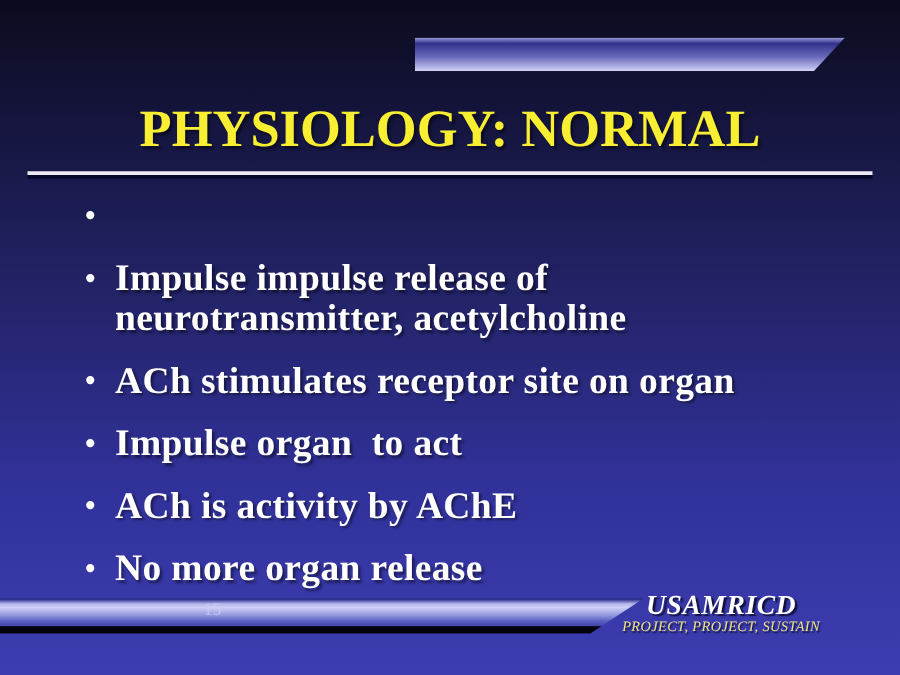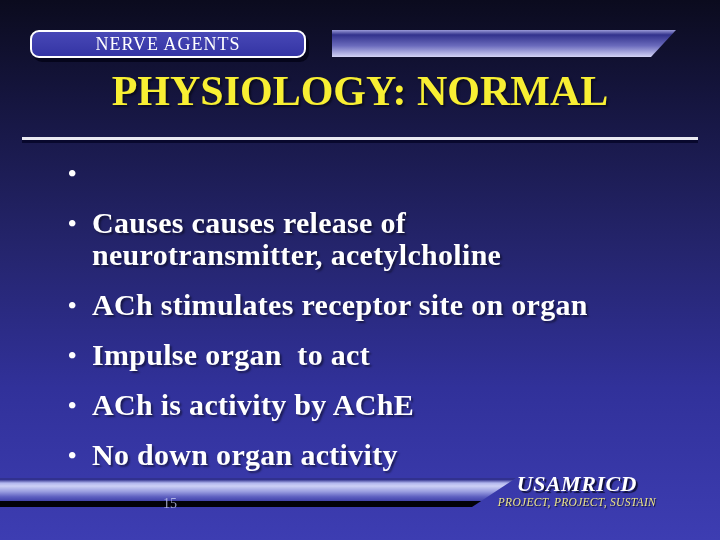--- a/index.html
+++ b/index.html
@@ -19,21 +19,21 @@
     color:#ffffff;font-size:18px;letter-spacing:1px;
     text-align:center;line-height:24px;
   }
   
   .accent-bar{
     position:absolute;left:332px;top:30px;width:344px;height:27px;
     clip-path:polygon(0 0,100% 0,calc(100% - 25px) 100%,0 100%);
     background:linear-gradient(180deg,#9a9ad8 0%,#32328c 18%,#6a6abc 58%,#d3d3f6 100%);
   }
   .title{
-    position:absolute;left:0;top:67px;width:720px;
+    position:absolute;left:0;top:80px;width:720px;
     text-align:center;
     color:#f8ef33;font-size:42px;font-weight:bold;
     text-shadow:2px 2px 2px rgba(0,0,0,0.45);
     white-space:nowrap;
   }
   .divider{
     position:absolute;left:22px;top:137px;width:676px;height:3px;
     background:#eaeaf2;
     box-shadow:0 3px 0 rgba(6,6,40,0.85);
   }
@@ -62,21 +62,21 @@
     clip-path:polygon(0 0,100% 0,calc(100% - 44px) 100%,0 100%);
   }
   .footer-bar .grad{
     height:23px;
     background:linear-gradient(180deg,#31318e 0%,#31318e 7%,#b2b6ee 22%,#cdd0f5 35%,#979bdf 60%,#5d5fc0 82%,#4143aa 100%);
   }
   .footer-bar .shadow{
     height:6px;background:#020208;
   }
   .page-number{
-    position:absolute;left:148px;top:496px;width:44px;
+    position:absolute;left:148px;top:481px;width:44px;
     text-align:center;font-size:14px;color:#ccd0f4;opacity:0.75;
   }
   .footer-text{
     position:absolute;right:64px;top:472px;text-align:center;
   }
   .org{
     color:#ffffff;font-size:22px;font-weight:bold;font-style:italic;
     letter-spacing:0.5px;line-height:24px;
     text-shadow:2px 2px 1px rgba(0,0,15,0.7);
   }
@@ -84,52 +84,51 @@
     color:#ece489;font-size:11.5px;font-style:italic;
     letter-spacing:0.3px;line-height:13px;
     text-shadow:1px 1px 1px rgba(0,0,15,0.7);
   }
 </style>
 </head>
 <body>
 
 <div class="slide">
 
-  <div class="badge">NERVE AGENTS</div>
 
   <div class="accent-bar"></div>
 
   <div class="title">PHYSIOLOGY: NORMAL</div>
 
   <div class="divider"></div>
 
   <div class="bullet-list">
     <div class="bullet">
       <span class="dot">•</span>
     </div>
     <div class="bullet">
       <span class="dot">•</span>
-      <span class="txt">Causes causes release of
+      <span class="txt">Impulse impulse release of
 neurotransmitter, acetylcholine</span>
     </div>
     <div class="bullet">
       <span class="dot">•</span>
       <span class="txt">ACh stimulates receptor site on organ</span>
     </div>
     <div class="bullet">
       <span class="dot">•</span>
       <span class="txt">Impulse organ  to act</span>
     </div>
     <div class="bullet">
       <span class="dot">•</span>
       <span class="txt">ACh is activity by AChE</span>
     </div>
     <div class="bullet">
       <span class="dot">•</span>
-      <span class="txt">No down organ activity</span>
+      <span class="txt">No more organ release</span>
     </div>
   </div>
 
   <div class="footer-bar">
     <div class="grad"></div>
     <div class="shadow"></div>
   </div>
 
   <div class="page-number">15</div>
 

